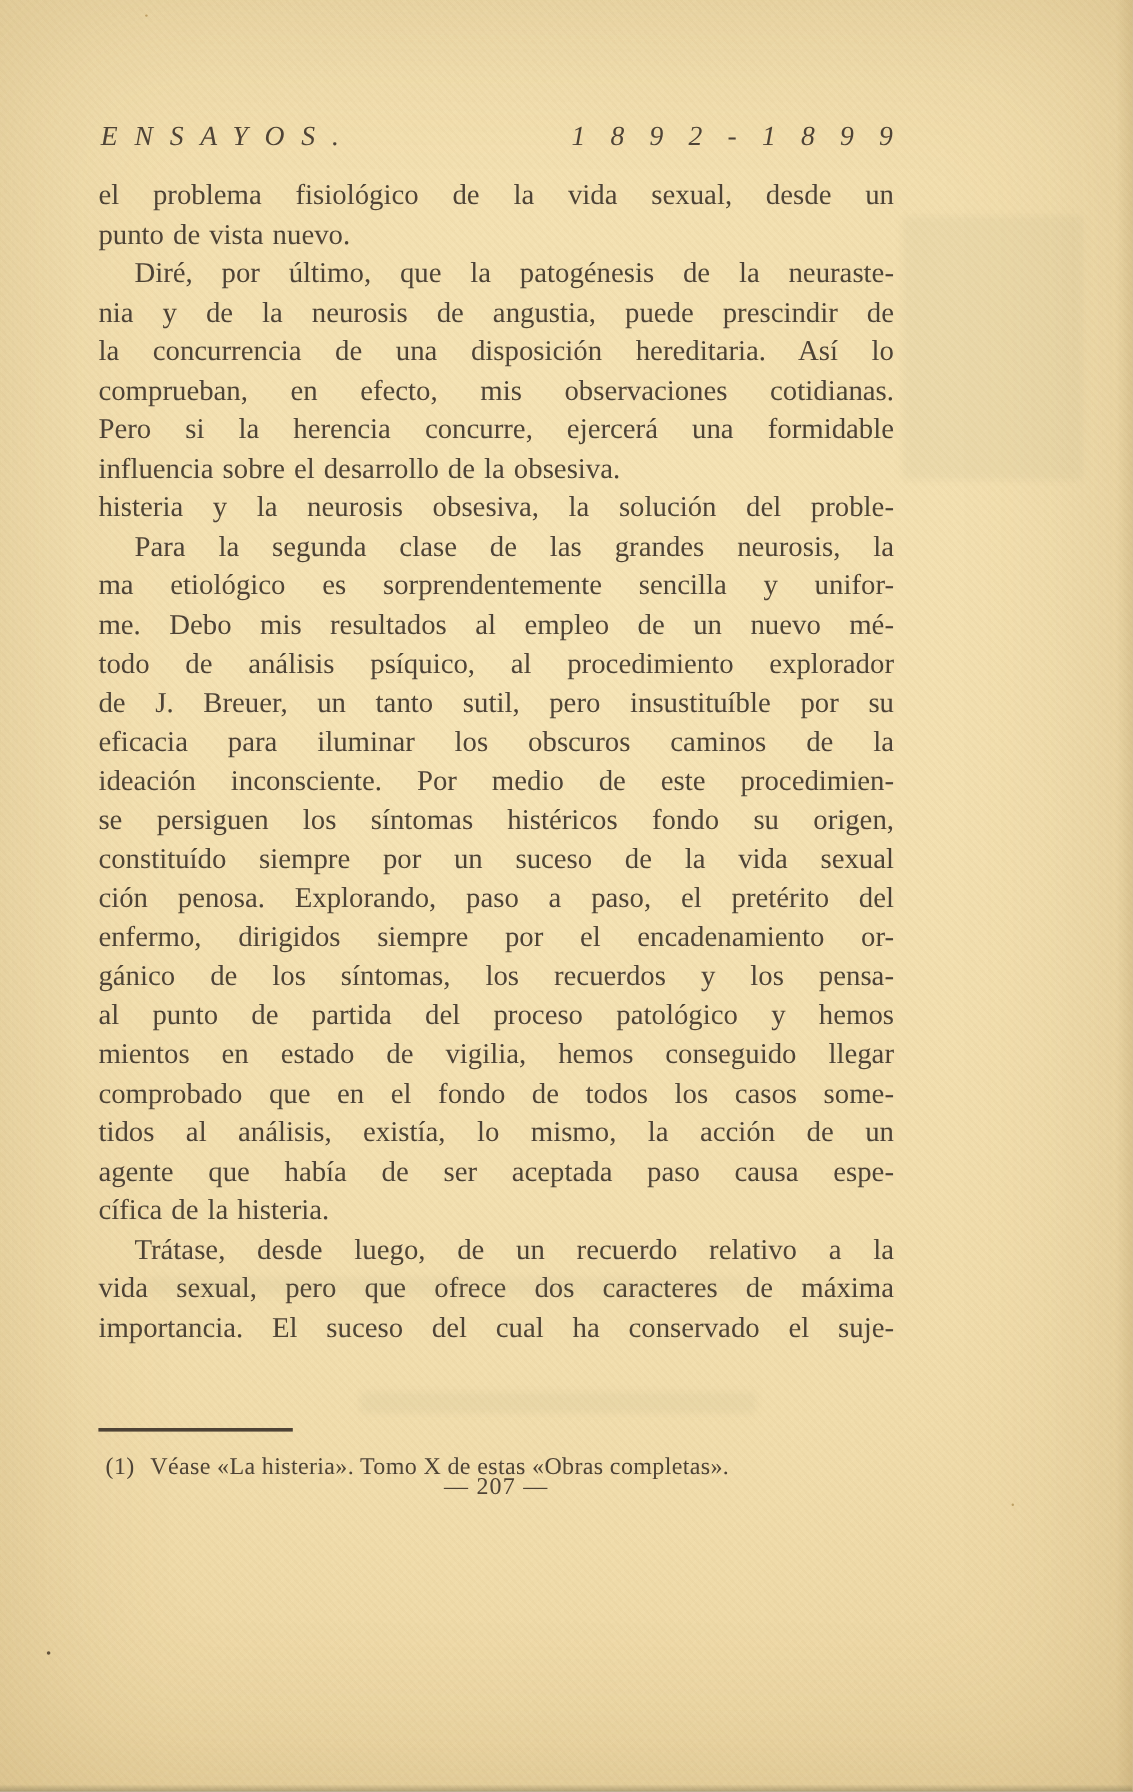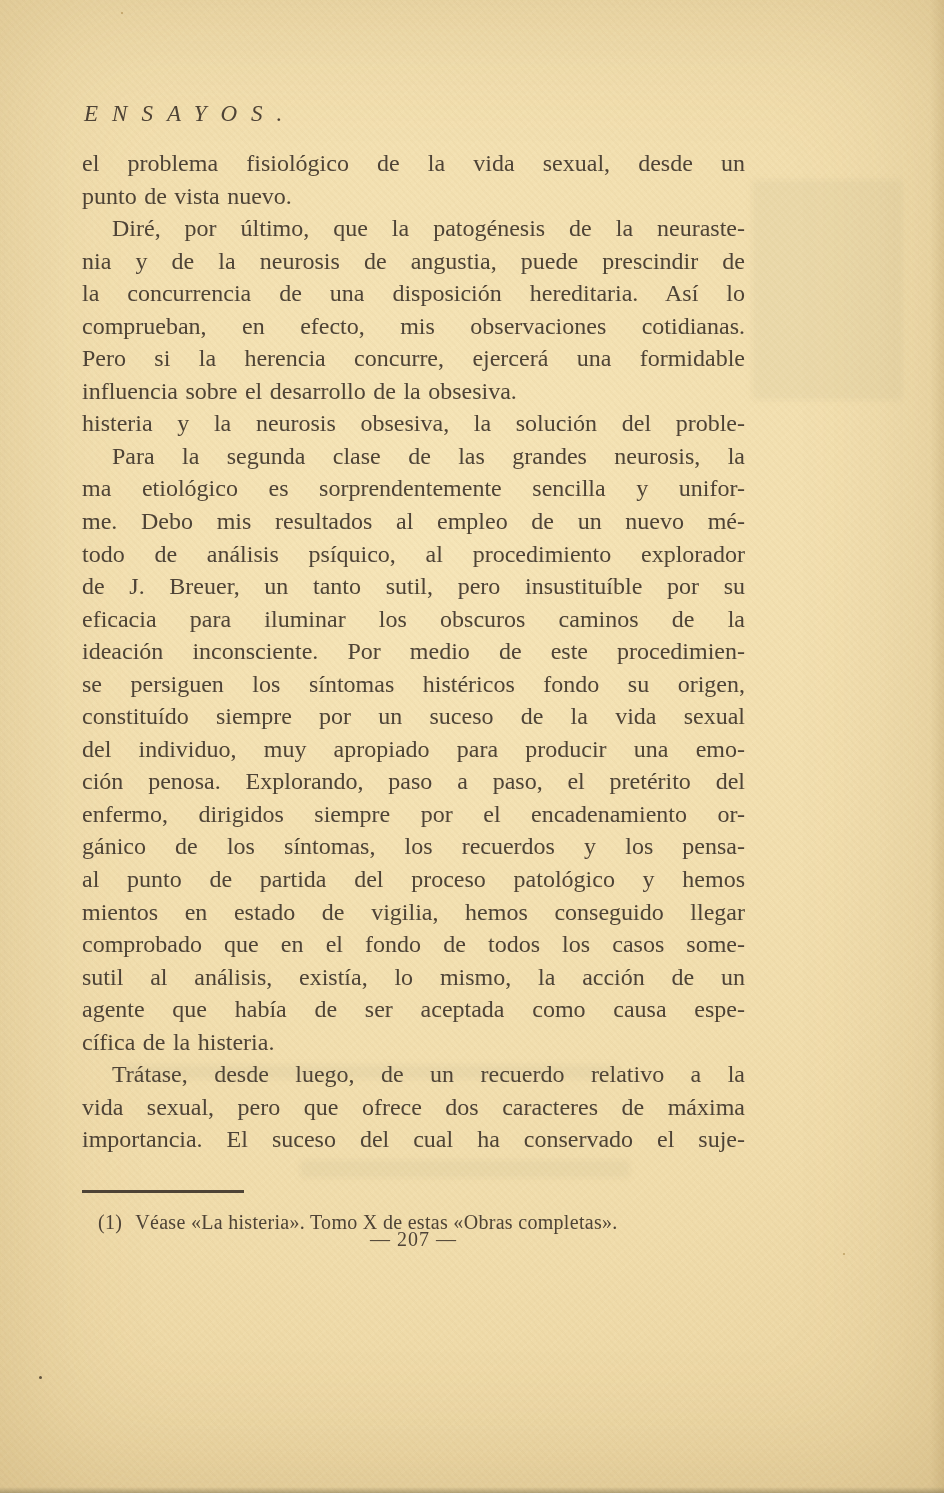--- a/index.html
+++ b/index.html
@@ -75,21 +75,21 @@
     position: absolute;
     top: 1190px;
     left: 82px;
     width: 162px;
     height: 2.5px;
     background: var(--ink, #4e4336);
   }
   .footnote {
     position: absolute;
     top: 1209px;
-    left: 98px;
+    left: 88px;
     width: 650px;
     font-size: 20px;
     line-height: 26px;
     letter-spacing: 0.3px;
   }
   .footnote .marker { margin-right: 13px; }
   .page-number {
     position: absolute;
     top: 1228px;
     left: 82px;
@@ -118,20 +118,21 @@
   .ghost.g2 { left: 300px; top: 1160px; width: 330px; height: 18px; }
   .ghost.g3 { left: 120px; top: 1065px; width: 500px; height: 14px; }
 </style>
 </head>
 <body>
 
 <div class="page">
 
   <div class="running-header">
     <span class="title">ENSAYOS.</span>
+    <span class="years">1892-1899</span>
   </div>
 
   <div class="text-block">
       <div class="line">el problema fisiológico de la vida sexual, desde un</div>
       <div class="line last">punto de vista nuevo.</div>
       <div class="line indent">Diré, por último, que la patogénesis de la neuraste-</div>
       <div class="line">nia y de la neurosis de angustia, puede prescindir de</div>
       <div class="line">la concurrencia de una disposición hereditaria. Así lo</div>
       <div class="line">comprueban, en efecto, mis observaciones cotidianas.</div>
       <div class="line">Pero si la herencia concurre, ejercerá una formidable</div>
@@ -139,29 +140,28 @@
       <div class="line">histeria y la neurosis obsesiva, la solución del proble-</div>
       <div class="line indent">Para la segunda clase de las grandes neurosis, la</div>
       <div class="line">ma etiológico es sorprendentemente sencilla y unifor-</div>
       <div class="line">me. Debo mis resultados al empleo de un nuevo mé-</div>
       <div class="line">todo de análisis psíquico, al procedimiento explorador</div>
       <div class="line">de J. Breuer, un tanto sutil, pero insustituíble por su</div>
       <div class="line">eficacia para iluminar los obscuros caminos de la</div>
       <div class="line">ideación inconsciente. Por medio de este procedimien-</div>
       <div class="line">se persiguen los síntomas histéricos fondo su origen,</div>
       <div class="line">constituído siempre por un suceso de la vida sexual</div>
-      <div class="line">del individuo, muy apropiado para producir una emo-</div>
       <div class="line">ción penosa. Explorando, paso a paso, el pretérito del</div>
       <div class="line">enfermo, dirigidos siempre por el encadenamiento or-</div>
       <div class="line">gánico de los síntomas, los recuerdos y los pensa-</div>
       <div class="line">al punto de partida del proceso patológico y hemos</div>
       <div class="line">mientos en estado de vigilia, hemos conseguido llegar</div>
       <div class="line">comprobado que en el fondo de todos los casos some-</div>
-      <div class="line">sutil al análisis, existía, lo mismo, la acción de un</div>
-      <div class="line">agente que había de ser aceptada como causa espe-</div>
+      <div class="line">tidos al análisis, existía, lo mismo, la acción de un</div>
+      <div class="line">agente que había de ser aceptada paso causa espe-</div>
       <div class="line last">cífica de la histeria.</div>
       <div class="line indent">Trátase, desde luego, de un recuerdo relativo a la</div>
       <div class="line">vida sexual, pero que ofrece dos caracteres de máxima</div>
       <div class="line">importancia. El suceso del cual ha conservado el suje-</div>
     </div>
 
   <div class="footnote-rule"></div>
 
   <div class="footnote">
     <span class="marker">(1)</span><span>Véase «La histeria». Tomo X de estas «Obras completas».</span>

